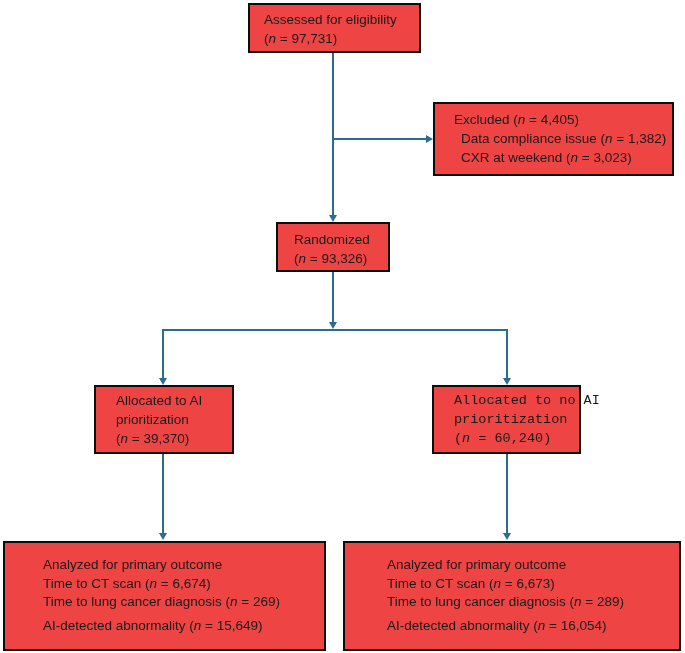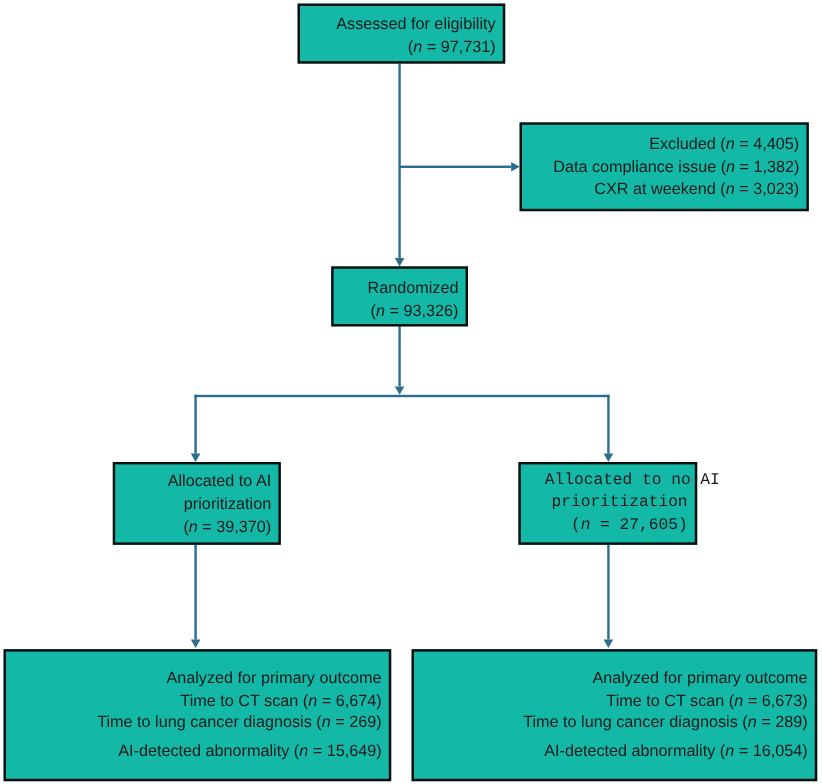--- a/index.html
+++ b/index.html
@@ -11,26 +11,25 @@
   #figure {
     position: relative;
     width: 685px;
     height: 653px;
     background: #ffffff;
     overflow: hidden;
   }
   .box {
     position: absolute;
     box-sizing: border-box;
-    background: #14b8a6;
+    background: #ef4444;
     border: 2.5px solid #0d0d0d;
     color: #1a1a1a;
     font-size: 13.5px;
     line-height: 19px;
-    text-align: right;
   }
   .box .line { white-space: nowrap; }
   .box .line i { font-style: italic; }
   .box .line.indent { padding-left: 7px; }
   .box .line.gap-above { margin-top: 5px; }
 
   
   #box-assessed      { left: 248px; top: 3px;   width: 173px; height: 50px;  padding: 5px 6px 0 14px; }
   #box-excluded      { left: 433px; top: 102px; width: 241px; height: 74px;  padding: 6px 6px 0 19px; }
   #box-randomized    { left: 276px; top: 222px; width: 114px; height: 50px;  padding: 6px 6px 0 16px; }
@@ -125,21 +124,21 @@
 
   <div class="box" id="box-alloc-ai">
     <div class="line"><span>Allocated to AI</span><i></i><span></span></div>
     <div class="line"><span>prioritization</span><i></i><span></span></div>
     <div class="line"><span>(</span><i>n</i><span> = 39,370)</span></div>
   </div>
 
   <div class="box" id="box-alloc-no-ai">
     <div class="line"><span>Allocated to no AI</span><i></i><span></span></div>
     <div class="line"><span>prioritization</span><i></i><span></span></div>
-    <div class="line"><span>(</span><i>n</i><span> = 27,605)</span></div>
+    <div class="line"><span>(</span><i>n</i><span> = 60,240)</span></div>
   </div>
 
   <div class="box" id="box-analyzed-ai">
     <div class="line"><span>Analyzed for primary outcome</span><i></i><span></span></div>
     <div class="line"><span>Time to CT scan (</span><i>n</i><span> = 6,674)</span></div>
     <div class="line"><span>Time to lung cancer diagnosis (</span><i>n</i><span> = 269)</span></div>
     <div class="line gap-above"><span>AI-detected abnormality (</span><i>n</i><span> = 15,649)</span></div>
   </div>
 
   <div class="box" id="box-analyzed-no-ai">

